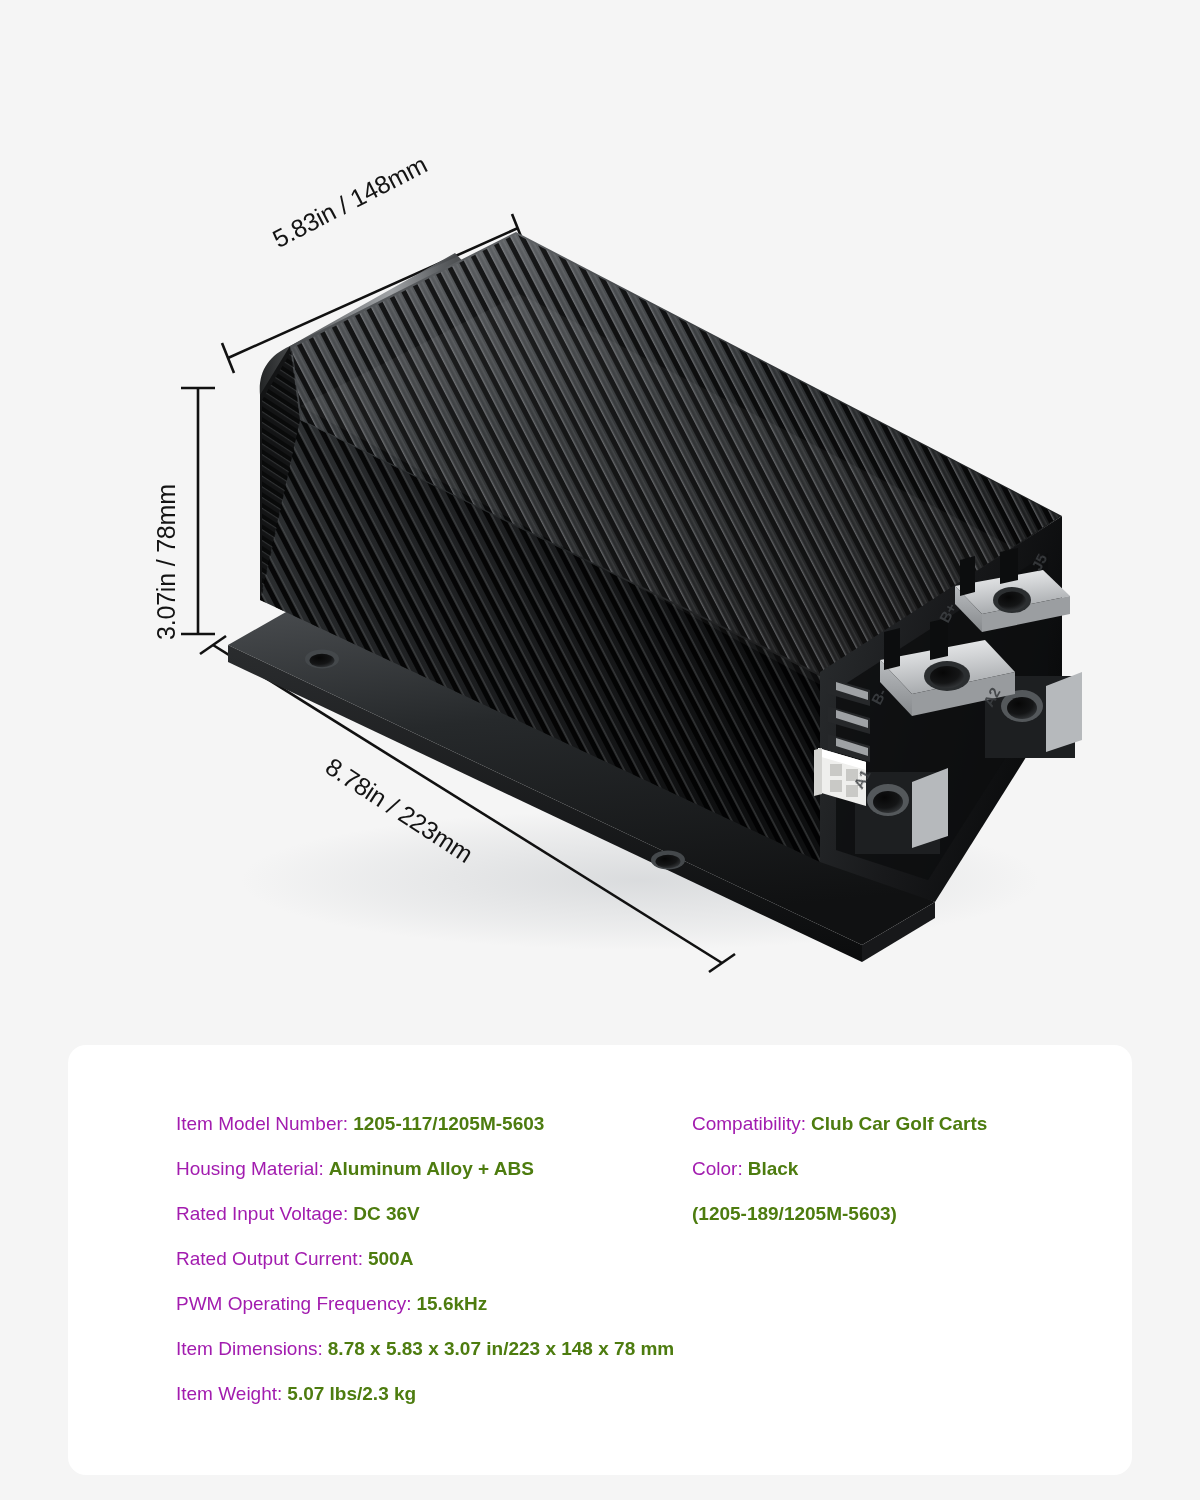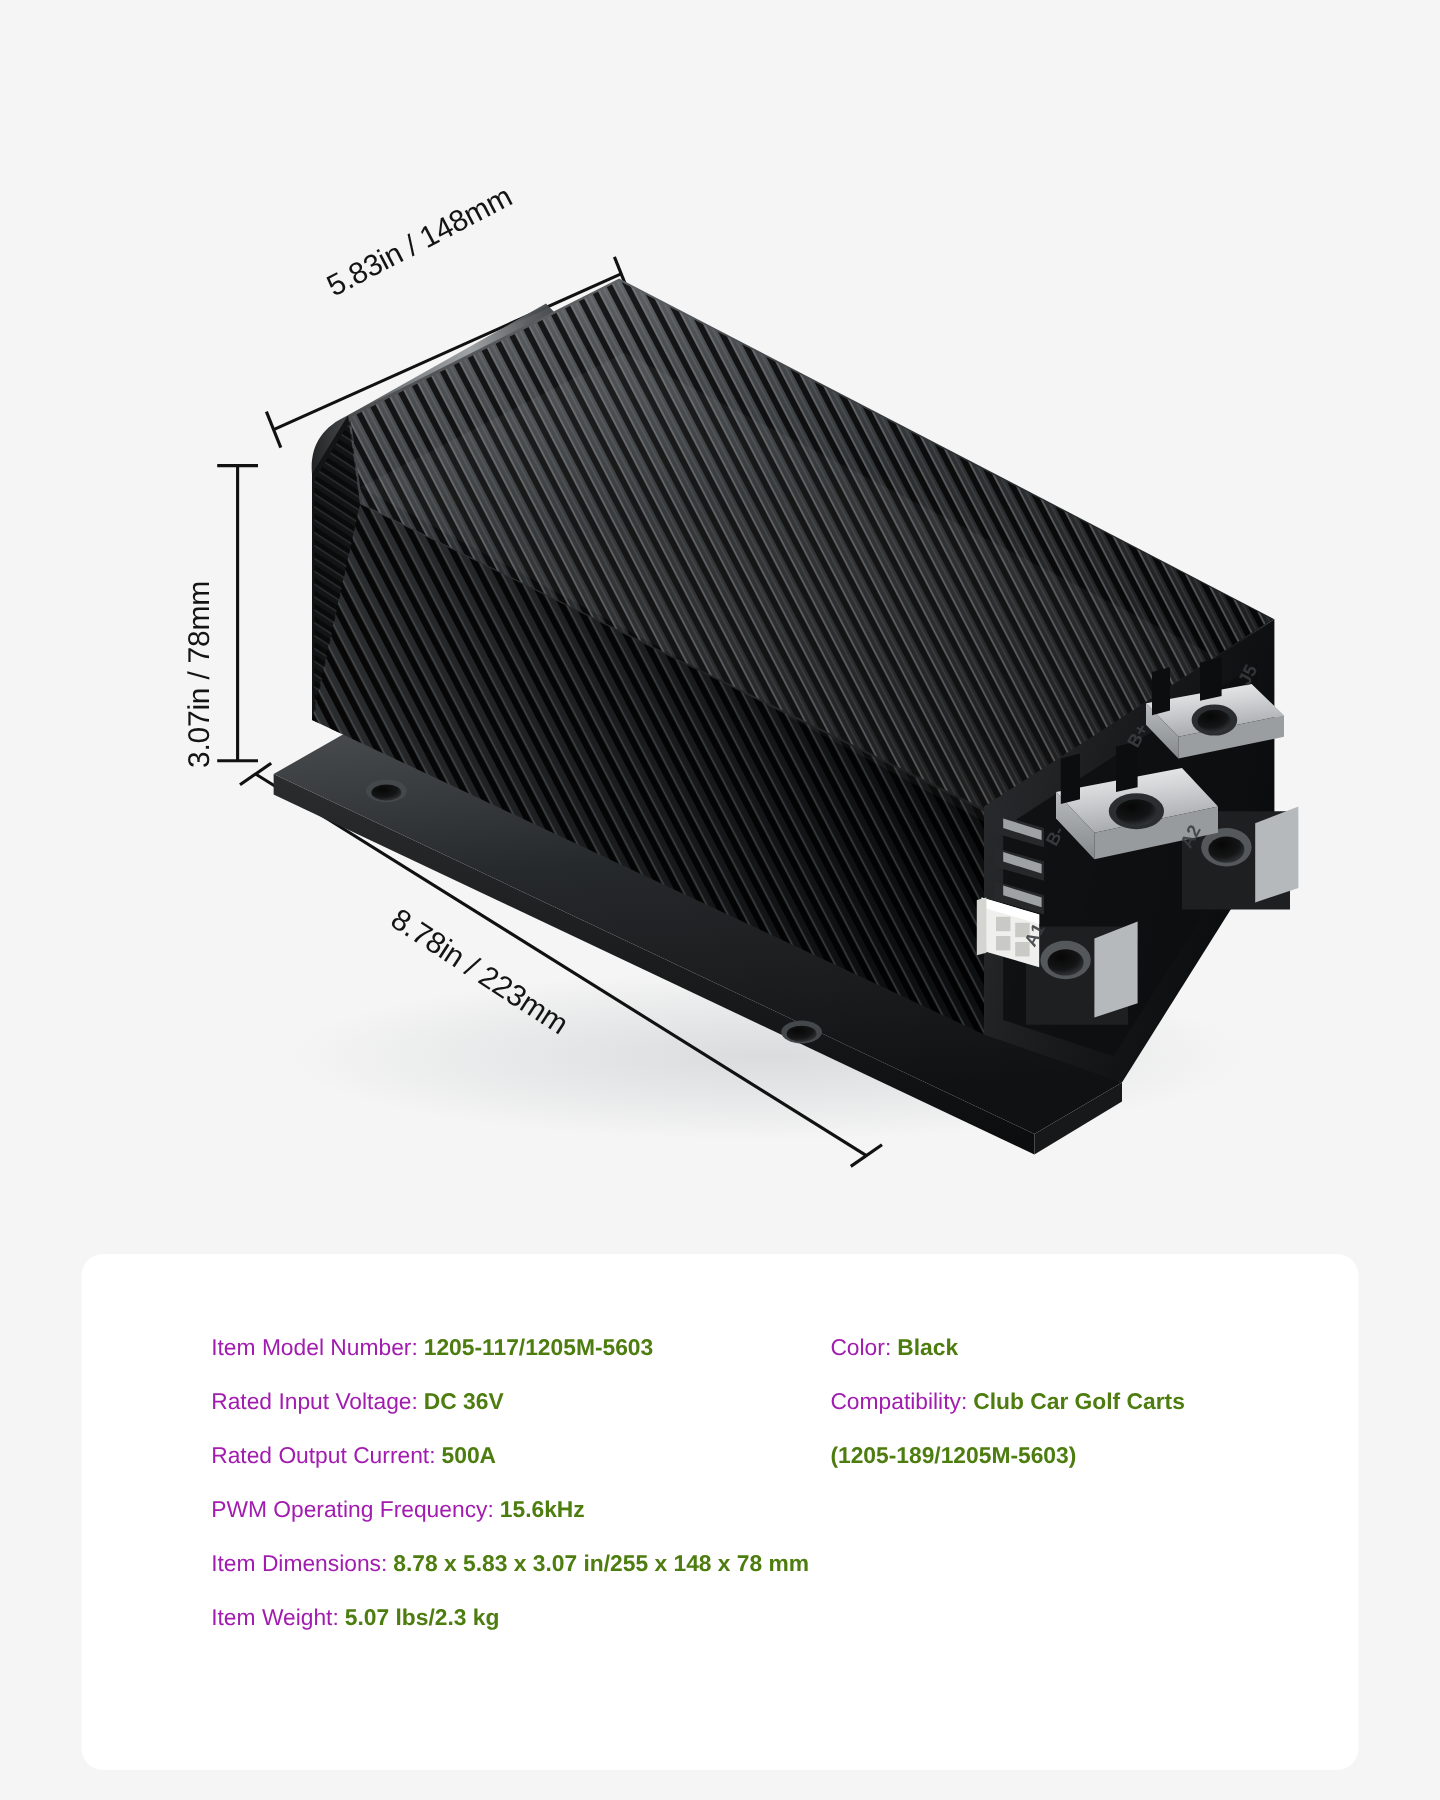--- a/index.html
+++ b/index.html
@@ -273,50 +273,53 @@
 
   <div id="spec-card">
     <div id="spec-grid">
 
       <div class="spec-col" id="spec-col-left">
 
         <div class="spec-row">
           <span class="spec-label">Item Model Number:</span><span class="spec-value">1205-117/1205M-5603</span>
         </div>
 
+        <div class="spec-row">
+          <span class="spec-label">Housing Material:</span><span class="spec-value">Aluminum Alloy + ABS</span>
+        </div>
 
         <div class="spec-row">
           <span class="spec-label">Rated Input Voltage:</span><span class="spec-value">DC 36V</span>
         </div>
 
         <div class="spec-row">
           <span class="spec-label">Rated Output Current:</span><span class="spec-value">500A</span>
         </div>
 
         <div class="spec-row">
           <span class="spec-label">PWM Operating Frequency:</span><span class="spec-value">15.6kHz</span>
         </div>
 
         <div class="spec-row">
-          <span class="spec-label">Item Dimensions:</span><span class="spec-value">8.78 x 5.83 x 3.07 in/255 x 148 x 78 mm</span>
+          <span class="spec-label">Item Dimensions:</span><span class="spec-value">8.78 x 5.83 x 3.07 in/223 x 148 x 78 mm</span>
         </div>
 
         <div class="spec-row">
           <span class="spec-label">Item Weight:</span><span class="spec-value">5.07 lbs/2.3 kg</span>
         </div>
       </div>
 
       <div class="spec-col" id="spec-col-right">
 
         <div class="spec-row">
+          <span class="spec-label">Compatibility:</span><span class="spec-value">Club Car Golf Carts</span>
+        </div>
+
+        <div class="spec-row">
           <span class="spec-label">Color:</span><span class="spec-value">Black</span>
-        </div>
-
-        <div class="spec-row">
-          <span class="spec-label">Compatibility:</span><span class="spec-value">Club Car Golf Carts</span>
         </div>
 
         <div class="spec-row cont">
           <span class="spec-value">(1205-189/1205M-5603)</span>
         </div>
 
       </div>
 
     </div>
   </div>

